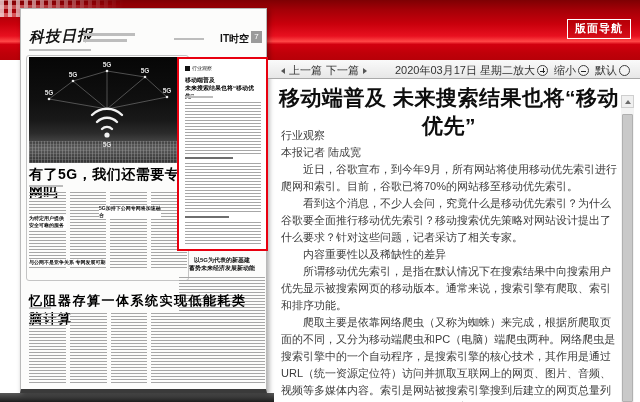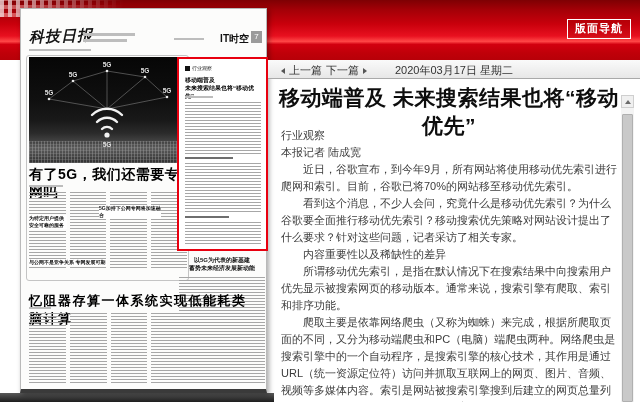--- a/index.html
+++ b/index.html
@@ -193,20 +193,34 @@
   </div>
 
   <div class="toolbar">
     <div class="tb-left">
       <span class="tri left"></span>
       <span class="tb-btn">上一篇</span>
       <span class="tb-btn">下一篇</span>
       <span class="tri right"></span>
     </div>
     <div class="tb-center">2020年03月17日 星期二</div>
+    <div class="tb-right">
+      <span class="tb-btn">
+        <span>放大</span>
+        <span class="zicon plus"></span>
+      </span>
+      <span class="tb-btn">
+        <span>缩小</span>
+        <span class="zicon minus"></span>
+      </span>
+      <span class="tb-btn">
+        <span>默认</span>
+        <span class="zicon"></span>
+      </span>
+    </div>
   </div>
 
   <div class="article-title">移动端普及 未来搜索结果也将“移动优先”</div>
 
   <div class="article-body">
     <p>行业观察</p>
     <p>本报记者 陆成宽</p>
     <p class="ind">近日，谷歌宣布，到今年9月，所有网站将使用移动优先索引进行爬网和索引。目前，谷歌已将70%的网站移至移动优先索引。</p>
     <p class="ind">看到这个消息，不少人会问，究竟什么是移动优先索引？为什么谷歌要全面推行移动优先索引？移动搜索优先策略对网站设计提出了什么要求？针对这些问题，记者采访了相关专家。</p>
     <p class="ind">内容重要性以及稀缺性的差异</p>

